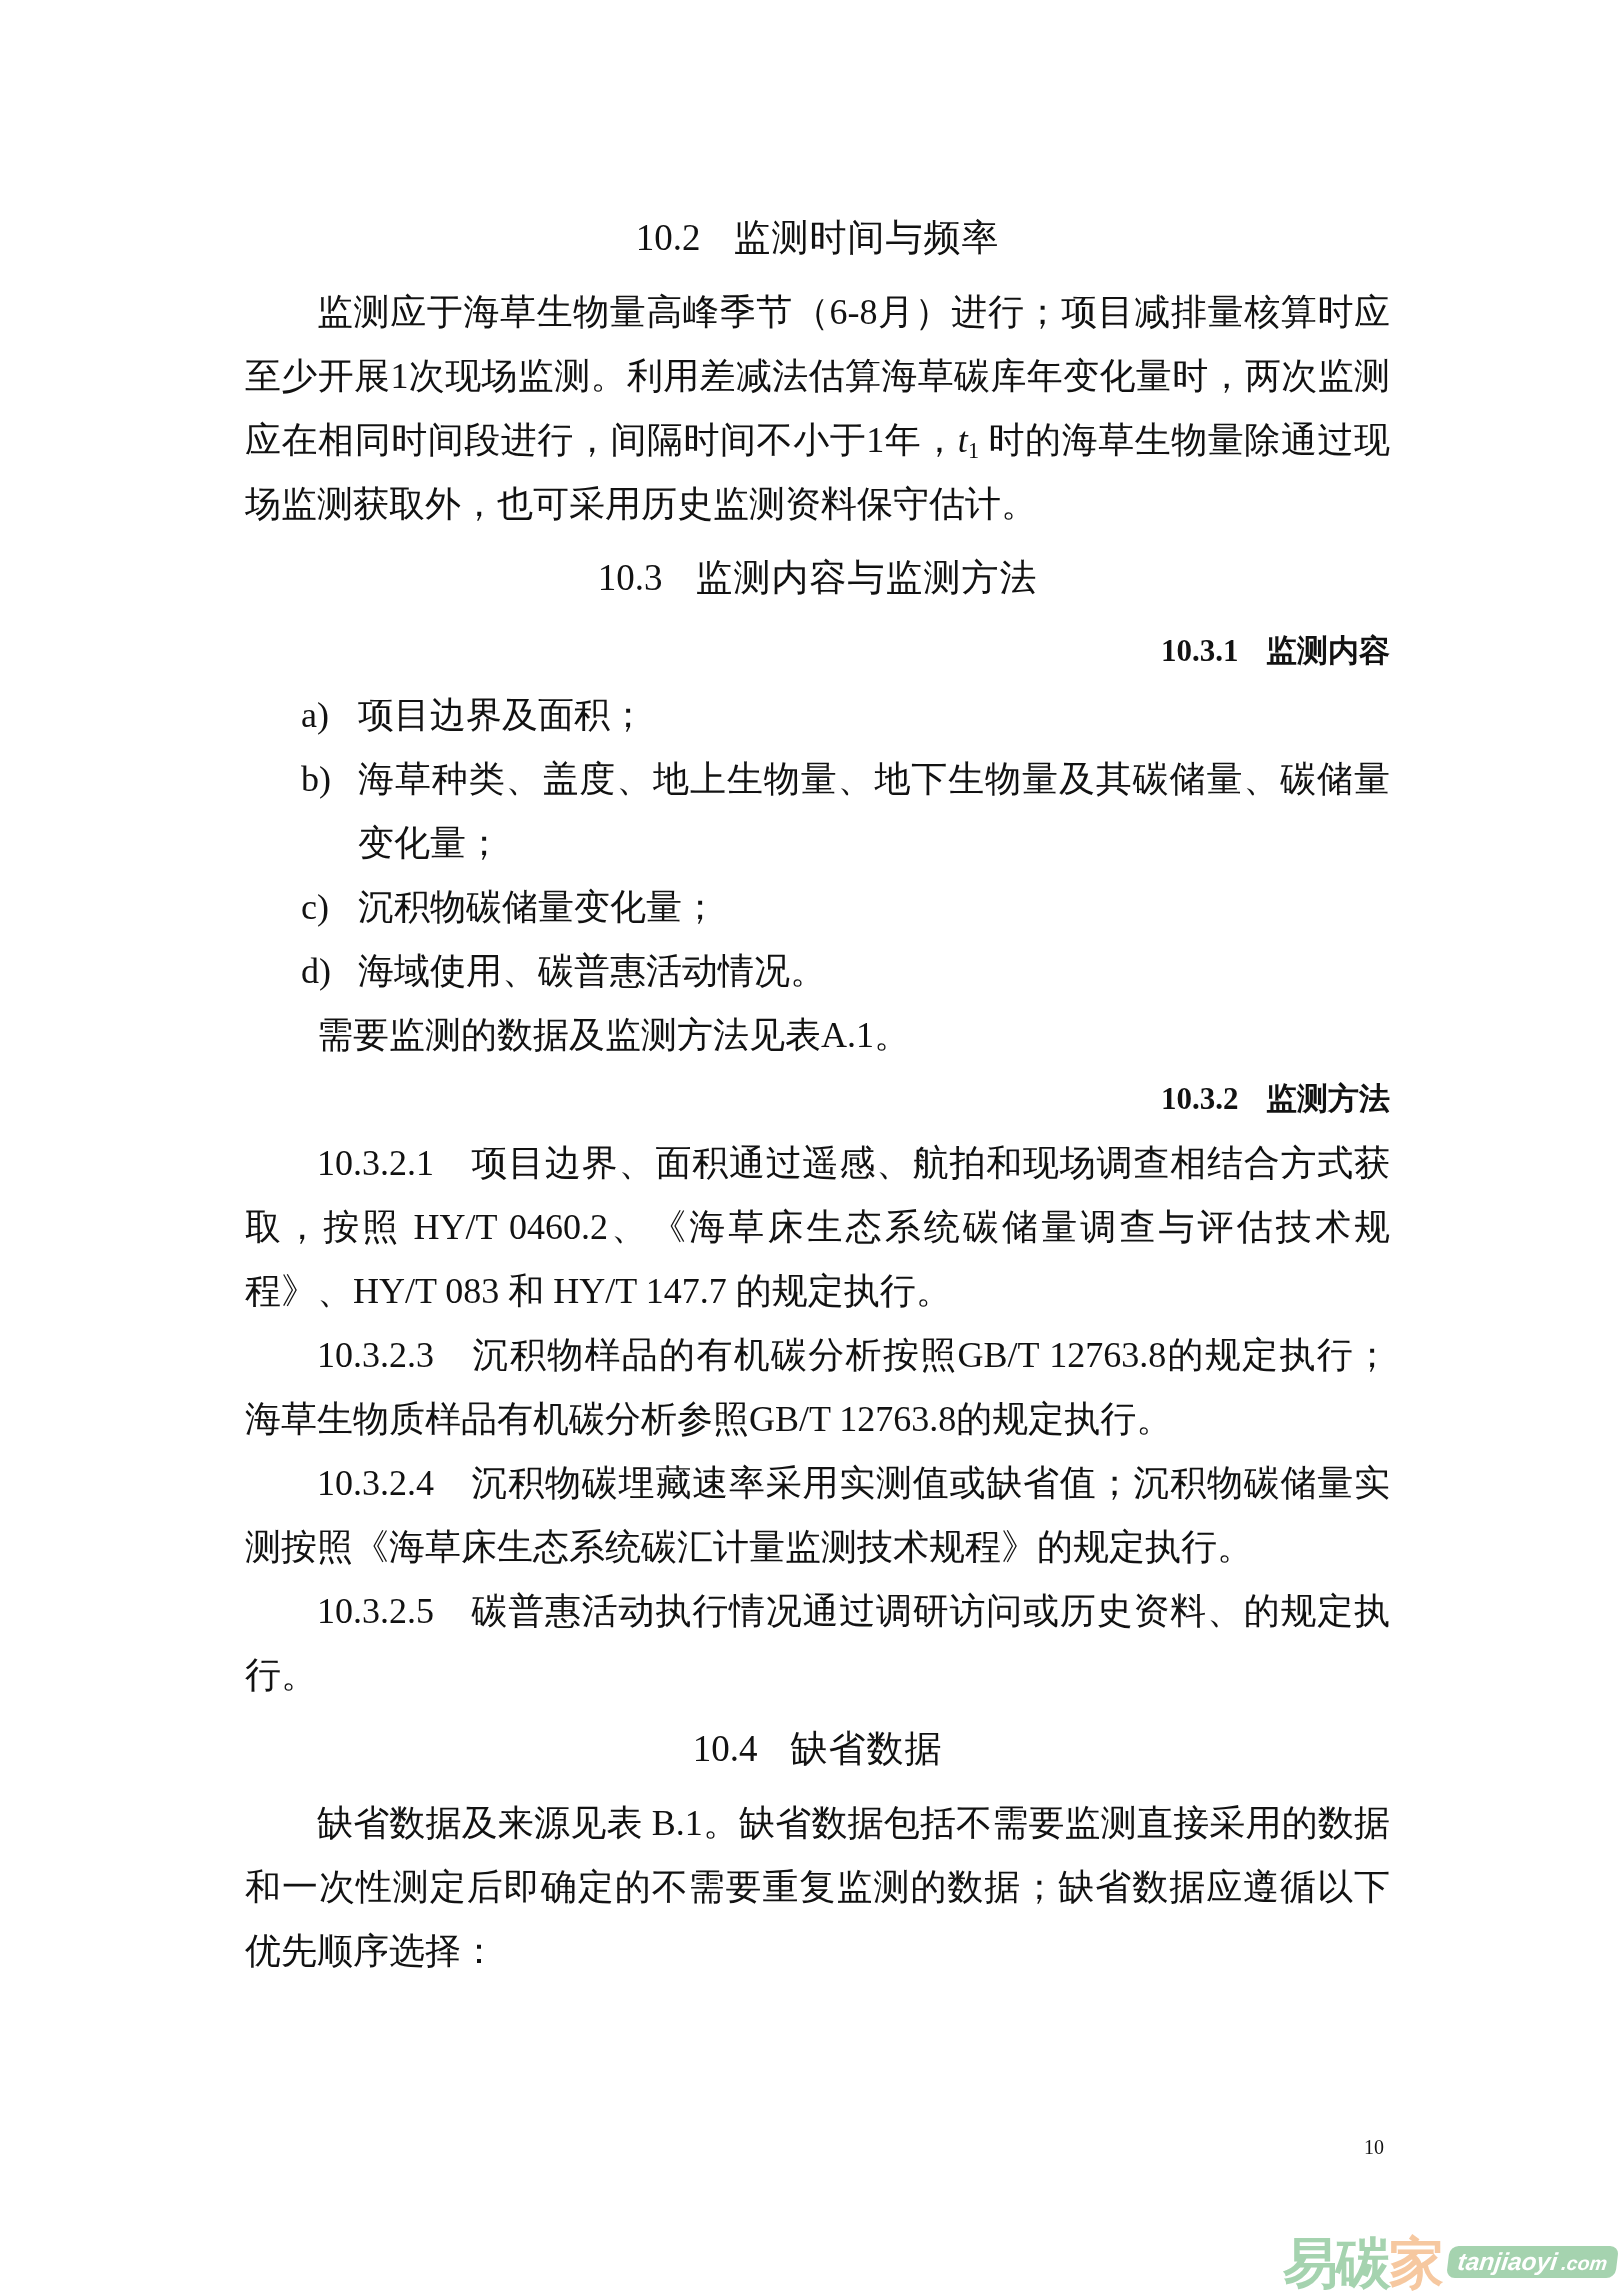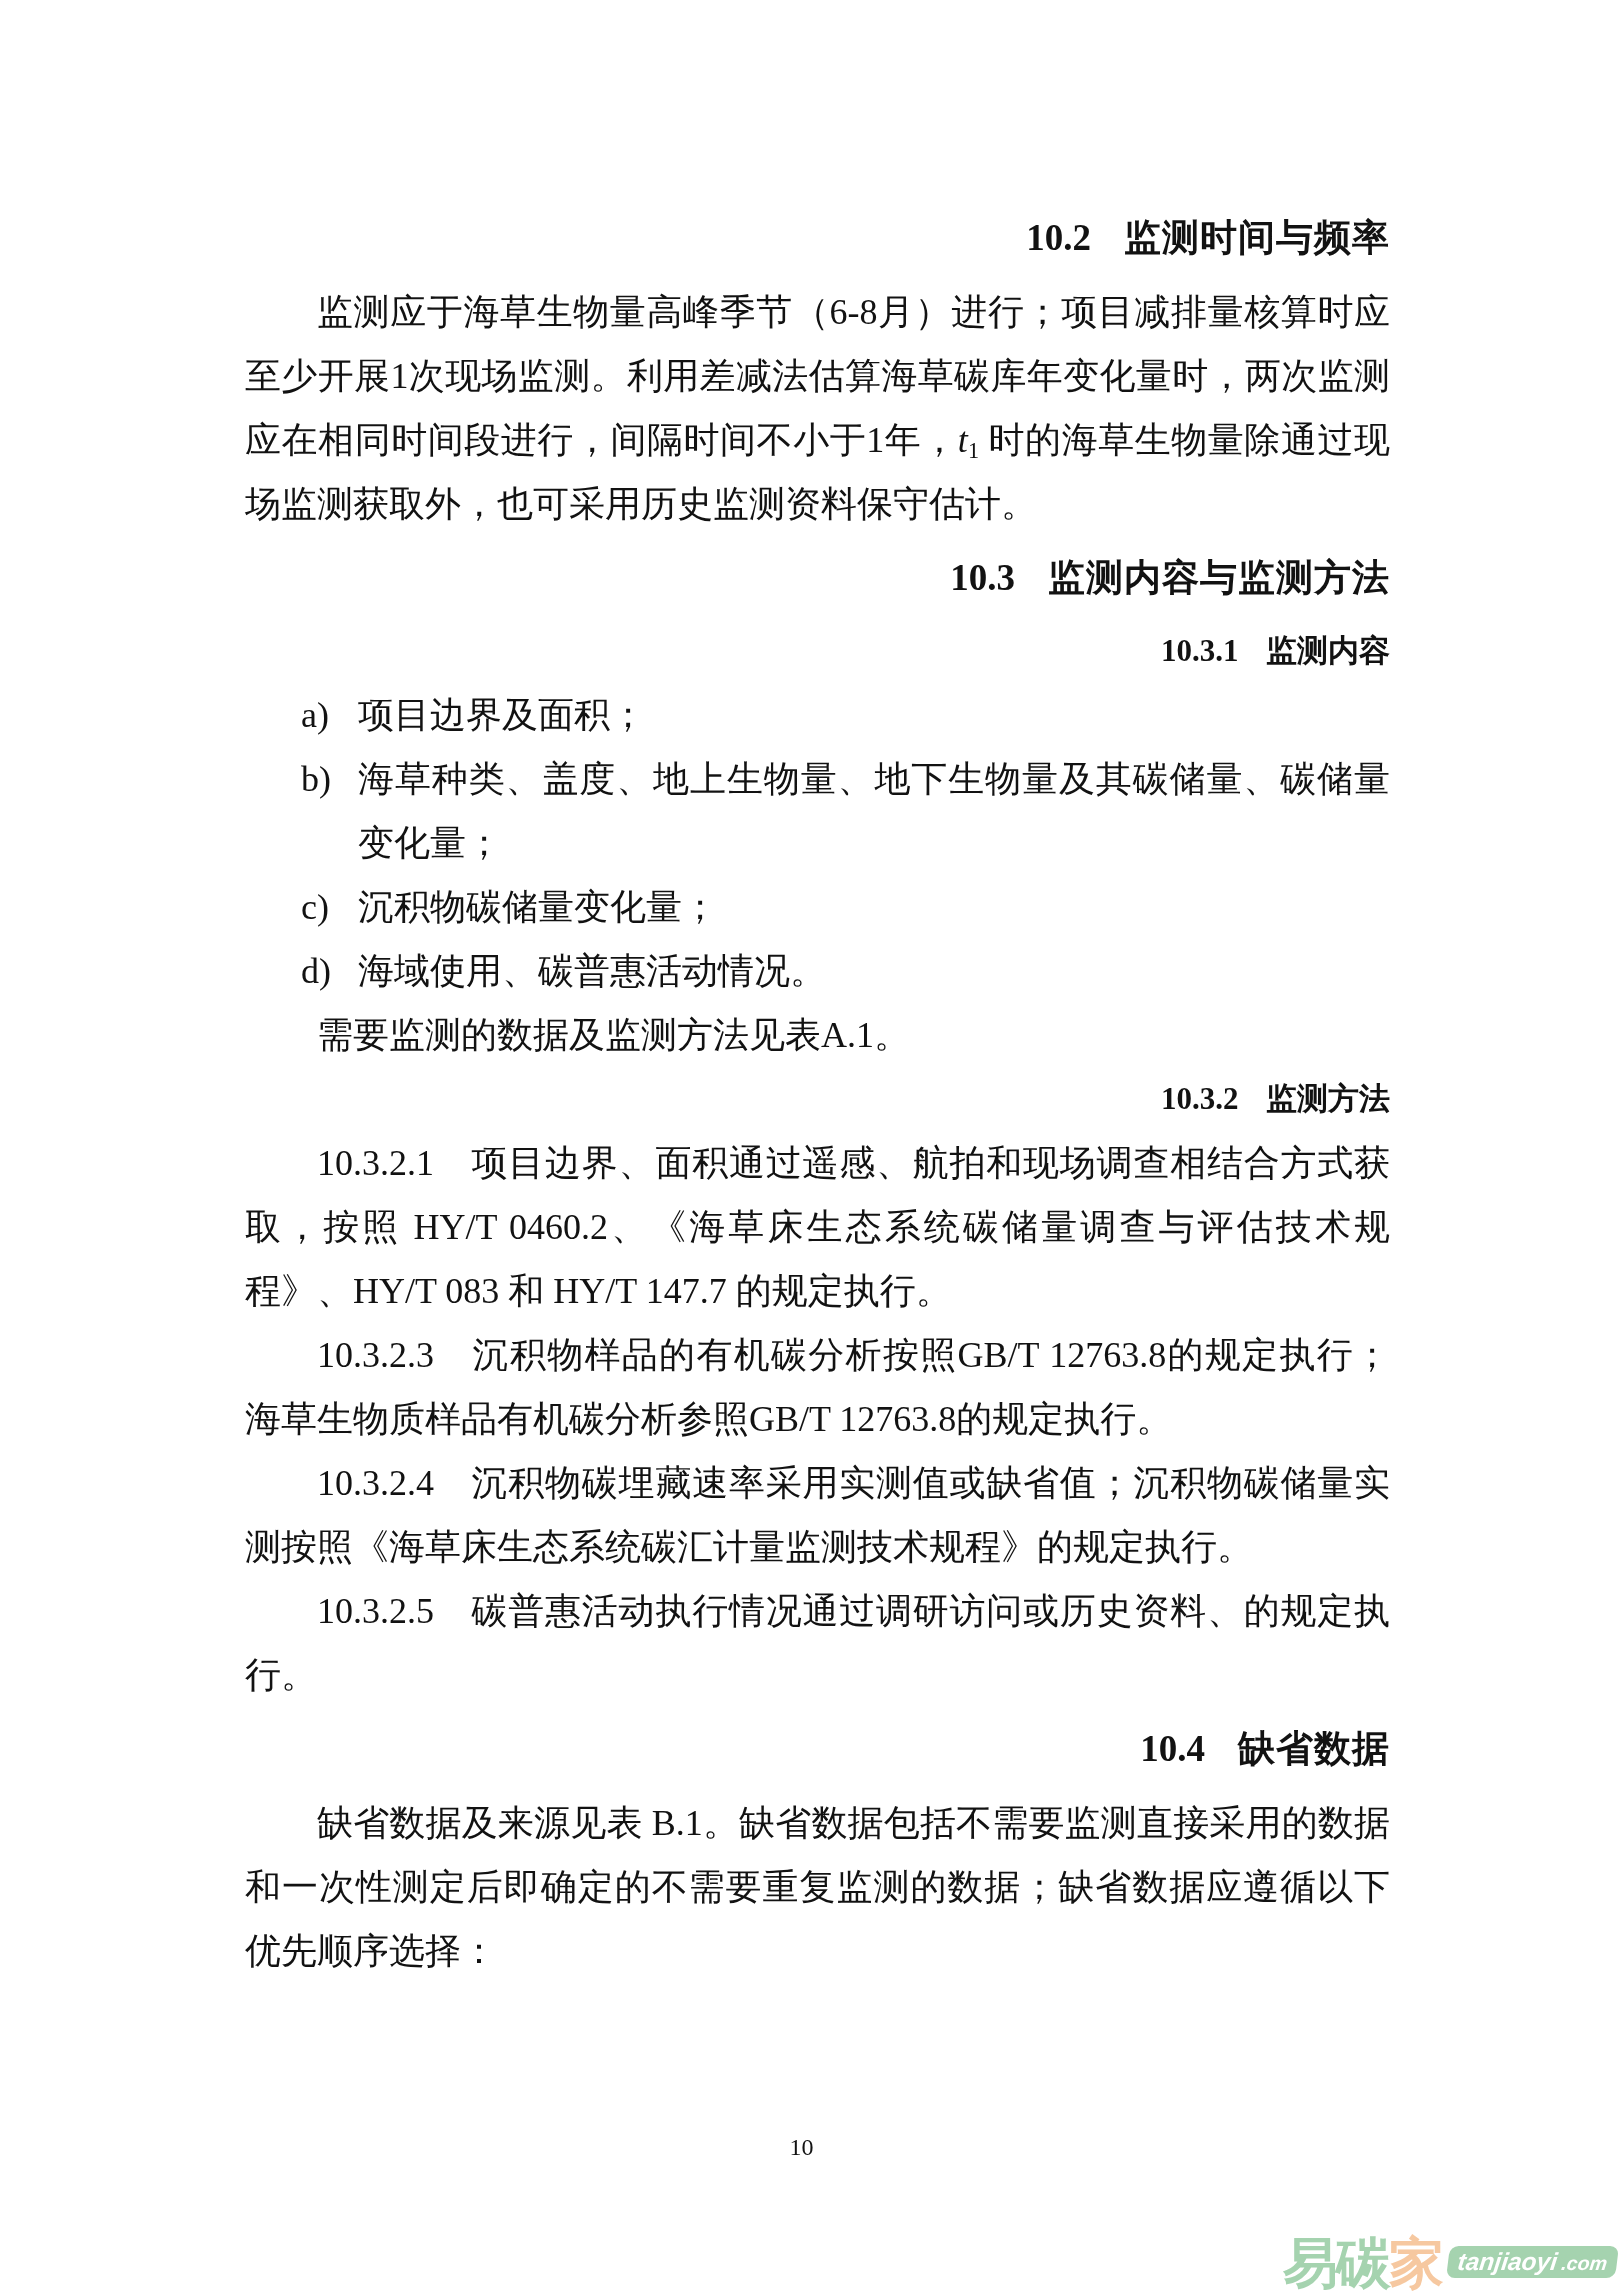--- a/index.html
+++ b/index.html
@@ -23,23 +23,23 @@
   }
   .blk {
     font-size: 36px;
     line-height: 64px;
     margin: 0;
     text-align: justify;
   }
   
   .h1 {
     font-size: 37px;
-    font-weight: bold;
+    font-weight: normal;
     margin: 9.8px 0;
-    text-align: right;
+    text-align: center;
     font-family: "Liberation Sans", "DejaVu Sans", sans-serif;
     letter-spacing: 1px;
   }
   .doc > .h1:first-child { margin-top: 0; }
   .h1 .hnum {
     font-family: "Liberation Serif", "DejaVu Serif", serif;
     margin-right: 33px;
     letter-spacing: 0;
   }
   
@@ -70,24 +70,24 @@
   
   .seg-var { font-style: italic; }
   .seg-sub {
     font-size: 0.62em;
     vertical-align: -0.28em;
     line-height: 0;
   }
   .footer {
     position: absolute;
     top: 2125px;
-    left: 229px;
+    left: 239px;
     width: 1145px;
-    text-align: center;
-    font-size: 24px;
+    text-align: right;
+    font-size: 20px;
     line-height: 44px;
   }
   
   .wm {
     position: absolute;
     right: 3.9px;
     bottom: 0px;
     display: flex;
     align-items: center;
     font-family: "Liberation Sans", "DejaVu Sans", sans-serif;

